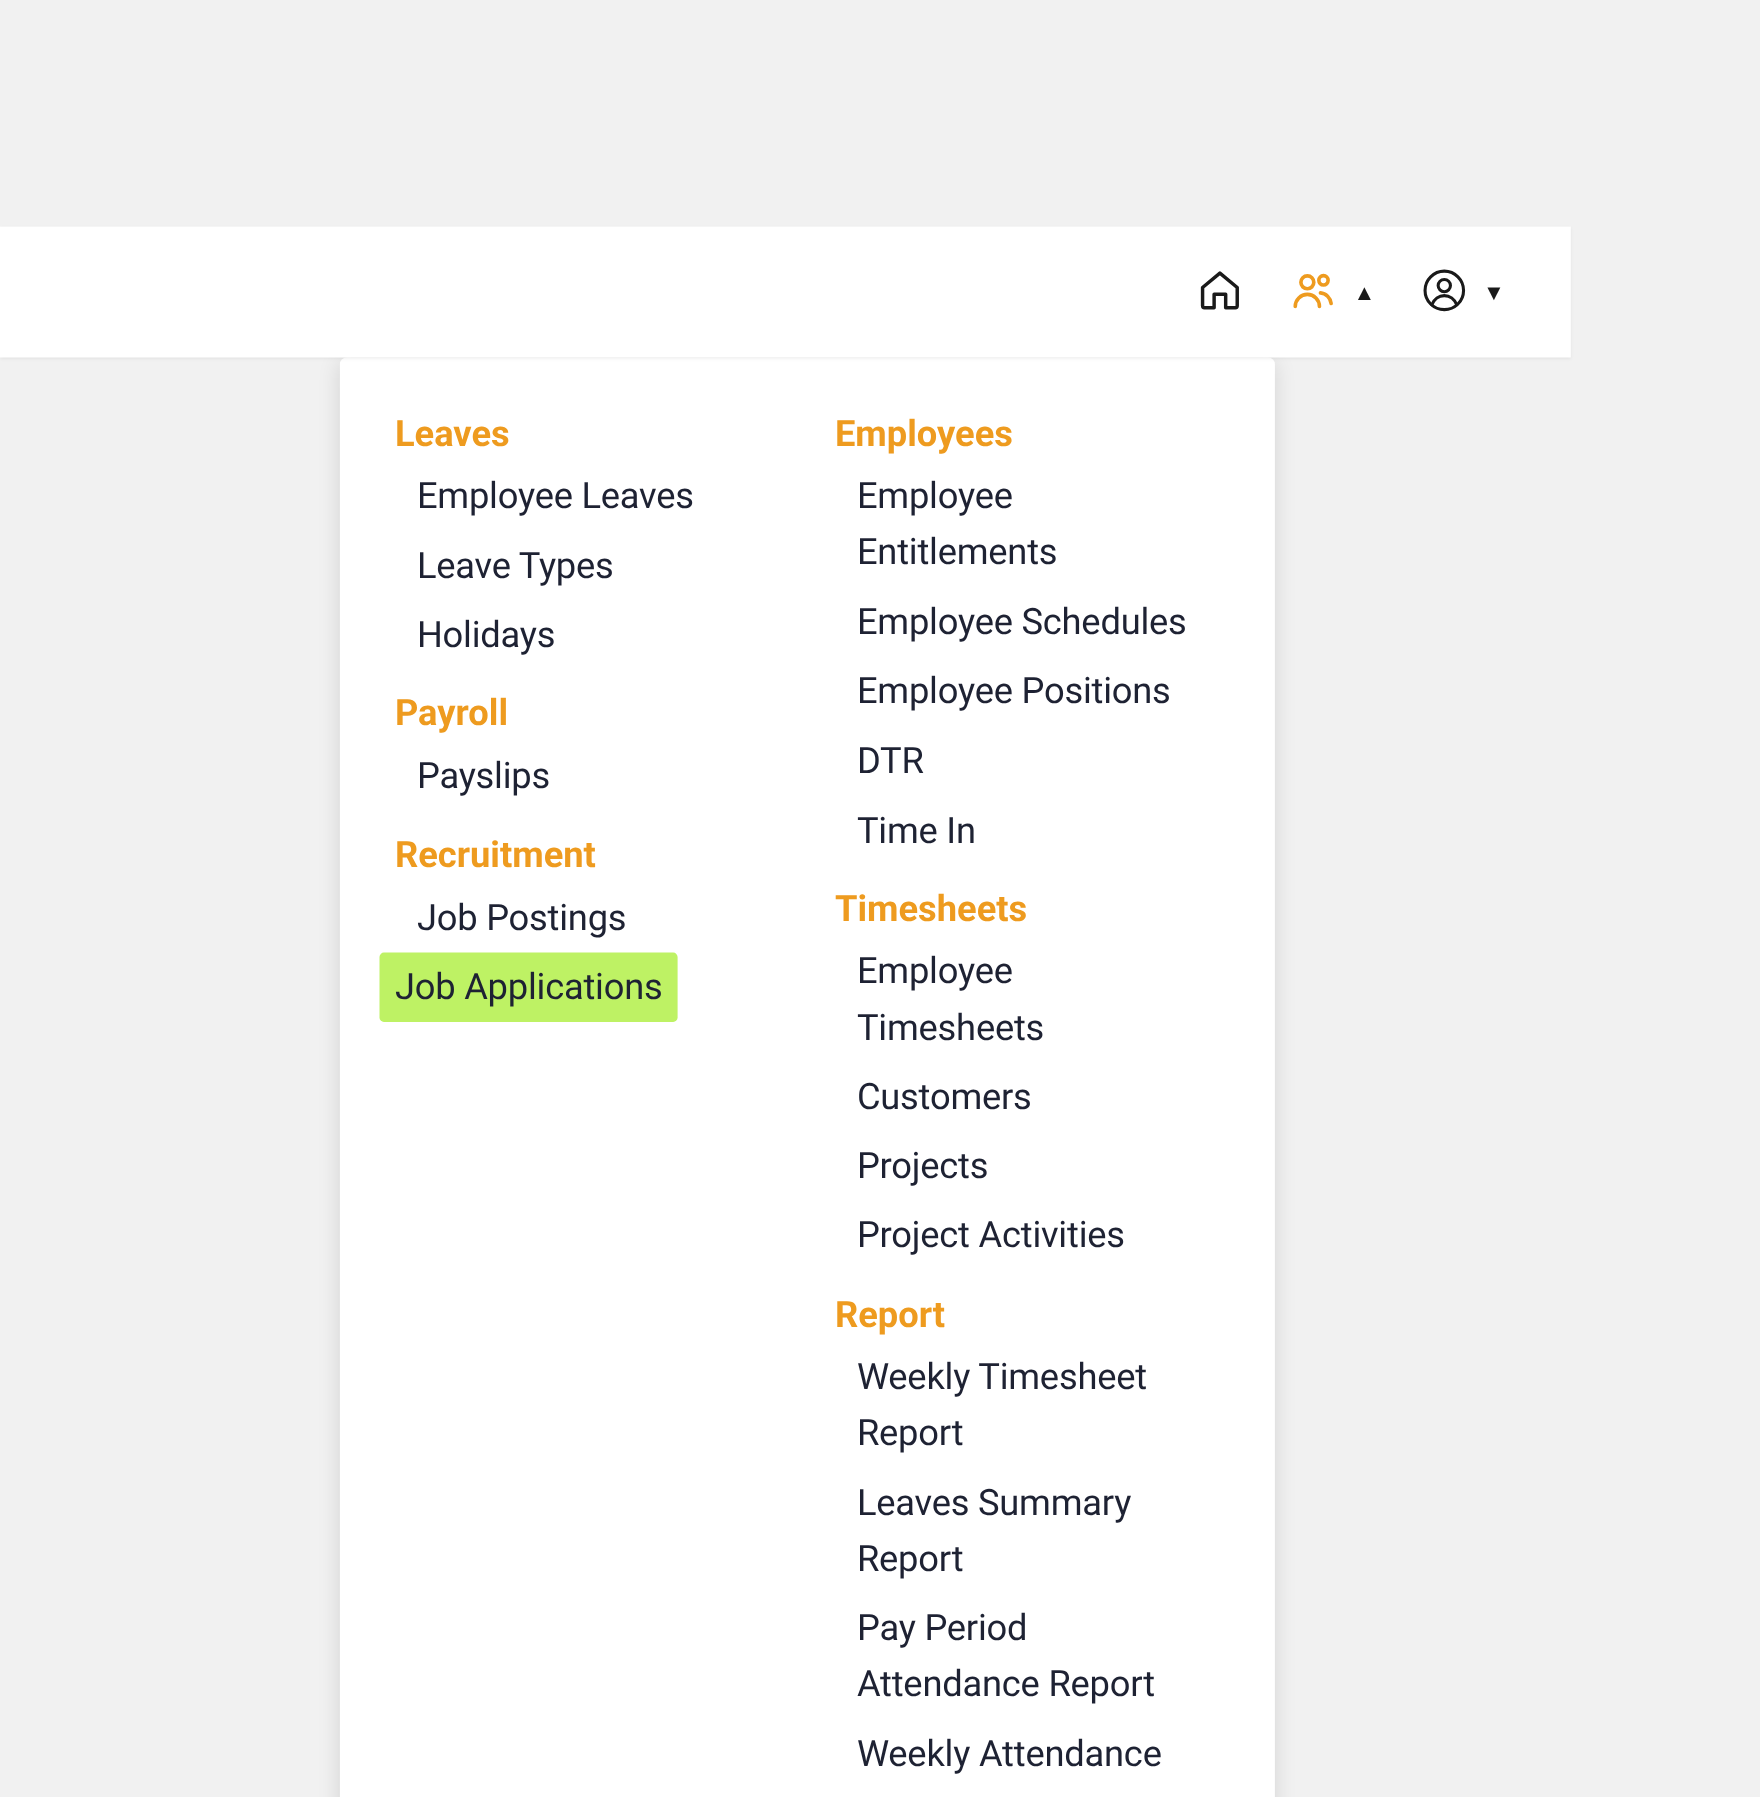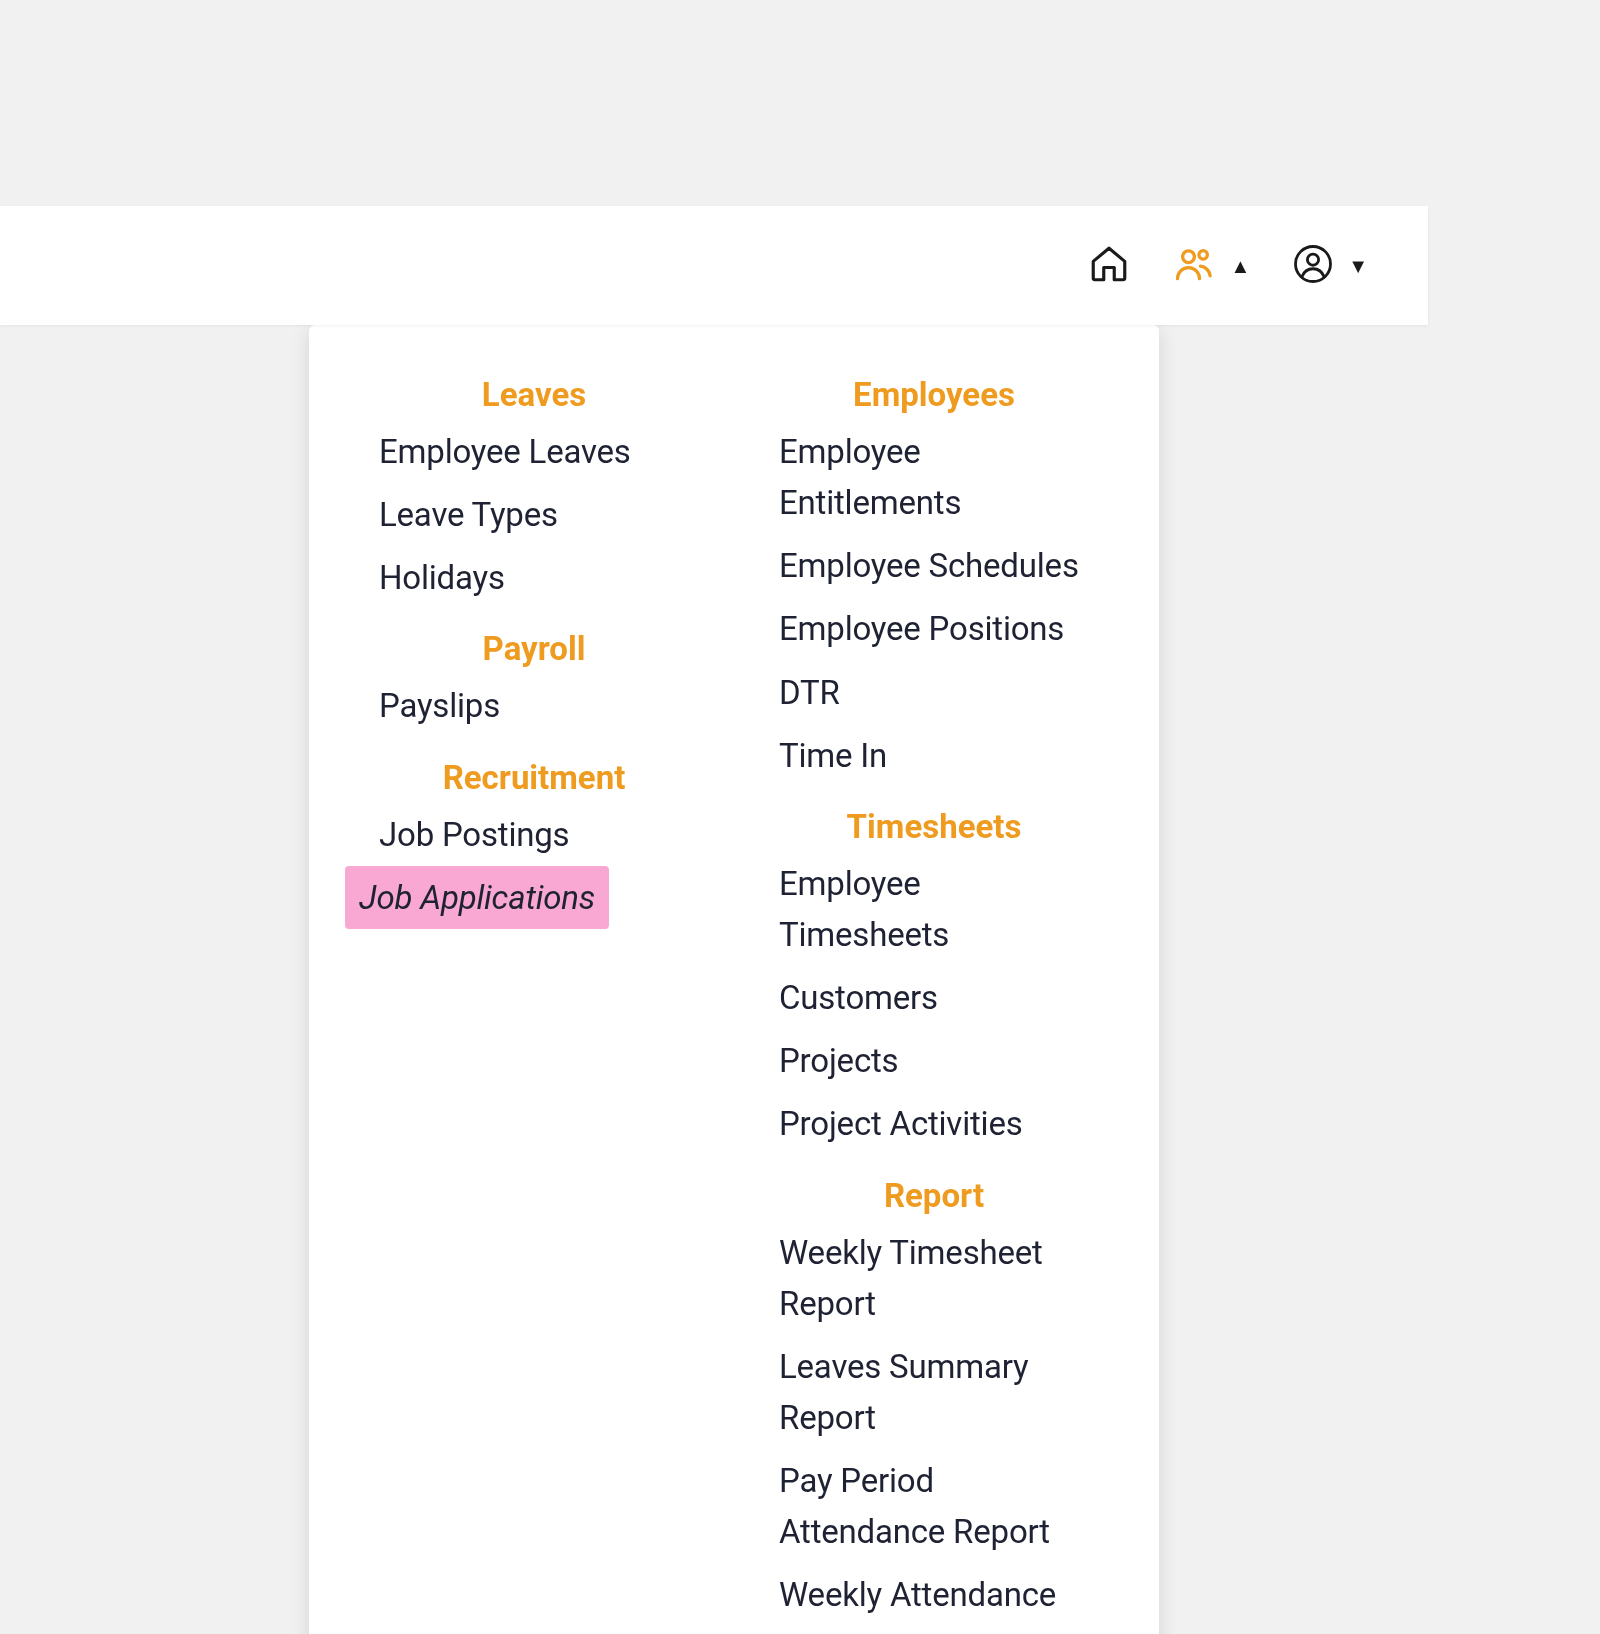--- a/index.html
+++ b/index.html
@@ -69,44 +69,42 @@
       flex: 1;
       display: flex;
       flex-direction: column;
     }
     .section-header {
       color: #ee9b1f;
       font-size: 33px;
       font-weight: 700;
       margin-bottom: 6px;
       margin-top: 20px;
-      text-align: center;
     }
     .section-header:first-child {
       margin-top: 0;
     }
     .menu-item {
       color: #1e2233;
       font-size: 33px;
       font-weight: 400;
       padding: 6px 12px 6px 0;
       cursor: pointer;
       letter-spacing: -0.2px;
       line-height: 1.55;
       margin-left: 20px;
     }
     .menu-item.highlighted {
-      background-color: #f9a8d4;
+      background-color: #bef264;
       border-radius: 4px;
       padding-left: 14px;
       padding-right: 14px;
       margin-left: -14px;
       display: inline-block;
       width: fit-content;
-      font-style: italic;
     }
   </style>
 </head>
 <body>
 
 <div class="topbar">
   <div class="topbar-item icon-home">
     <span>
       <svg viewBox="0 0 24 24" fill="none" stroke="#1a1a1a" stroke-width="1.8" stroke-linecap="round" stroke-linejoin="round">
         <path d="M3 10.5 L12 3 L21 10.5 V20 A1 1 0 0 1 20 21 H15 V14 H9 V21 H4 A1 1 0 0 1 3 20 Z"></path>

